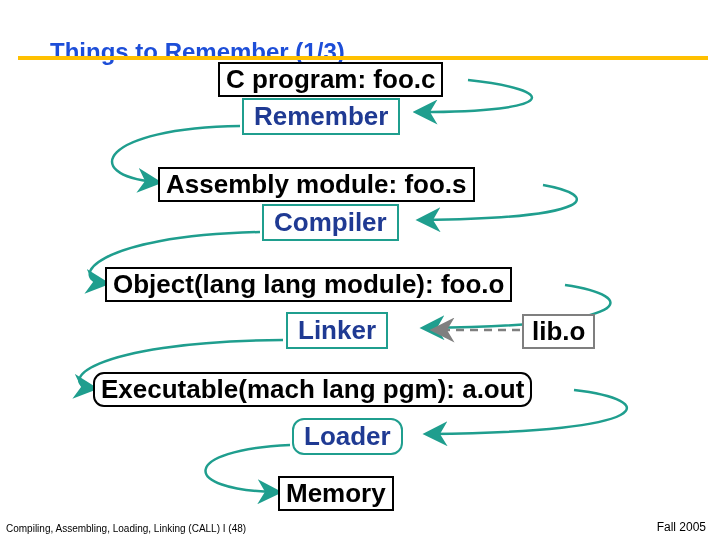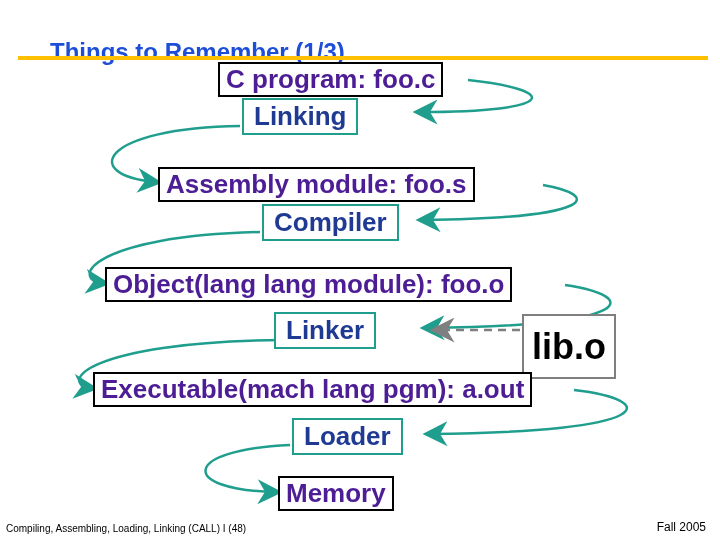--- a/index.html
+++ b/index.html
@@ -26,21 +26,21 @@
     width: 690px;
     height: 4px;
     background: #ffc000;
   }
   .box {
     position: absolute;
     border: 2px solid #000;
     background: #fff;
     font-size: 26px;
     font-weight: bold;
-    color: #4c1d95;
+    color: #000000;
     text-align: left;
     white-space: nowrap;
     padding: 0 6px;
     line-height: 1.2;
   }
   .stage {
     position: absolute;
     border: 2px solid #1f9e8e;
     background: #fff;
     font-size: 26px;
@@ -48,24 +48,24 @@
     color: #1f3a93;
     text-align: center;
     white-space: nowrap;
     padding: 0 10px;
     line-height: 1.25;
   }
   .lib {
     position: absolute;
     border: 2px solid #7f7f7f;
     background: #fff;
-    font-size: 36px;
+    font-size: 26px;
     font-weight: bold;
     color: #000;
-    padding: 9px 8px;
+    padding: 0 8px;
     line-height: 1.2;
   }
   .footer-left {
     position: absolute;
     left: 6px;
     bottom: 6px;
     font-size: 10px;
     color: #000;
     text-align: right;
   }
@@ -114,32 +114,32 @@
   <path d="M 574 390 C 660 400, 660 432, 430 434" stroke="#1f9e8e" stroke-width="2.5" fill="none" marker-end="url(#ah)"></path>
 
   <path d="M 290 445 C 180 450, 180 490, 275 492" stroke="#1f9e8e" stroke-width="2.5" fill="none" marker-end="url(#ah)"></path>
 </svg>
 
 <div class="title">Things to Remember (1/3)</div>
 <div class="title-underline"></div>
 
 <div class="box" style="top:62px; left:218px;">C program: foo.c</div>
 
-<div class="stage" style="top:98px; left:242px;">Linking</div>
+<div class="stage" style="top:98px; left:242px;">Remember</div>
 
 <div class="box" style="top:167px; left:158px;">Assembly module: foo.s</div>
 
 <div class="stage" style="top:204px; left:262px;">Compiler</div>
 
 <div class="box" style="top:267px; left:105px;">Object(lang lang module): foo.o</div>
 
-<div class="stage" style="top:312px; left:274px;">Linker</div>
+<div class="stage" style="top:312px; left:286px;">Linker</div>
 
 <div class="lib" style="top:314px; left:522px;">lib.o</div>
 
-<div class="box" style="top:372px; left:93px;">Executable(mach lang pgm): a.out</div>
+<div class="box" style="top:372px; left:93px;border-radius:11px;">Executable(mach lang pgm): a.out</div>
 
-<div class="stage" style="top:418px; left:292px;">Loader</div>
+<div class="stage" style="top:418px; left:292px;border-radius:12px;">Loader</div>
 
 <div class="box" style="top:476px; left:278px;">Memory</div>
 
 <div class="footer-left">Compiling, Assembling, Loading, Linking (CALL) I (48)</div>
 <div class="footer-right">Fall 2005</div>
 
 </body></html>

